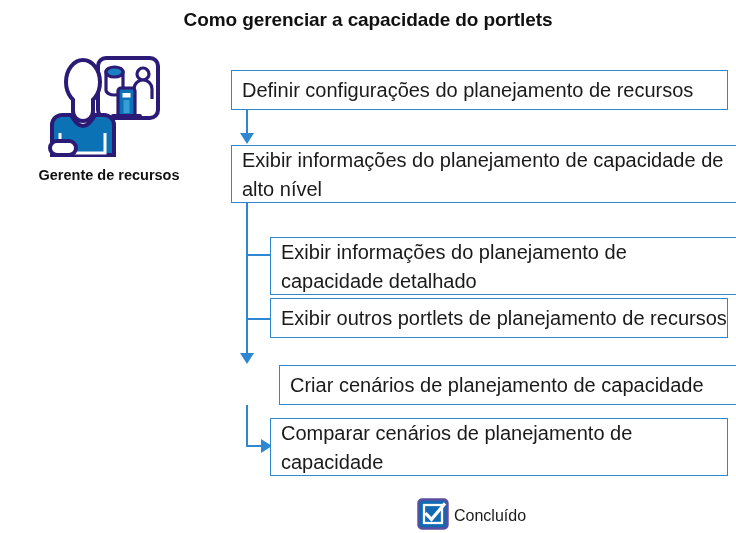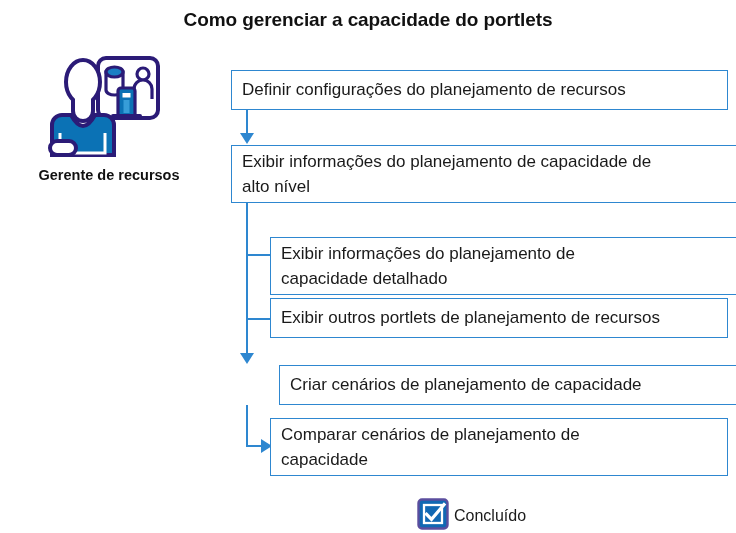--- a/index.html
+++ b/index.html
@@ -60,21 +60,21 @@
     color: #111111;
   }
 
   
   .fbox {
     position: absolute;
     box-sizing: border-box;
     border: 1.6px solid #2E87D0;
     background: #ffffff;
     color: #1a1a1a;
-    font-size: 17px;
+    font-size: 20px;
     line-height: 1.42;
     padding: 6px 0 5px 10px;
     display: flex;
     flex-direction: column;
     justify-content: center;
   }
   .fbox span { display: block; }
 
   
   .vline {

